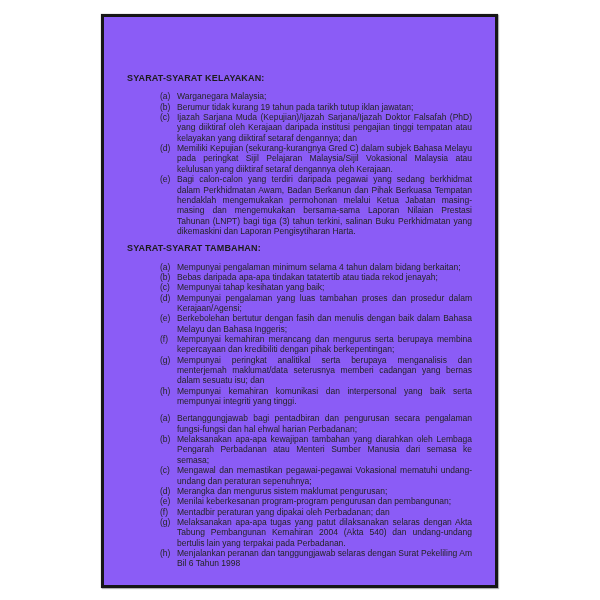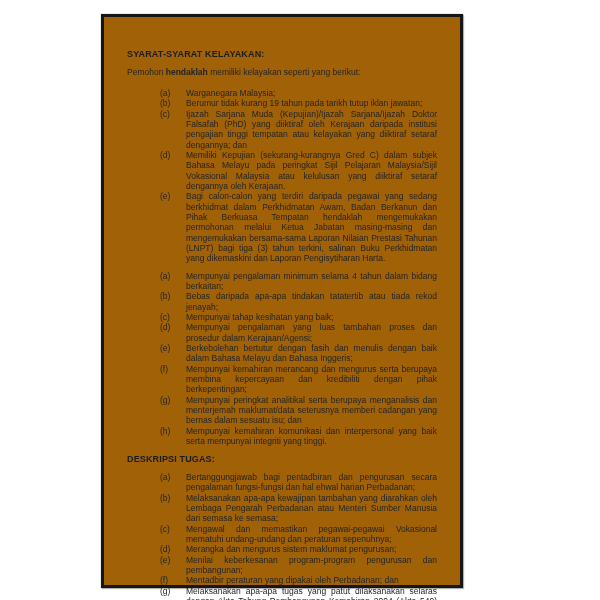--- a/index.html
+++ b/index.html
@@ -15,27 +15,27 @@
     position: relative;
     width: 600px;
     height: 600px;
     background: #ffffff;
     overflow: hidden;
   }
   .page {
     position: absolute;
     left: 101px;
     top: 14px;
-    width: 362px;
+    width: 397px;
     height: 574px;
     box-sizing: border-box;
-    background: #a16207;
+    background: #8b5cf6;
     border: 3px solid #161616;
     box-shadow: 0 0 1px rgba(0,0,0,0.45), 1px 1px 1px rgba(0,0,0,0.25);
-    padding: 32px 23px 0 23px;
+    padding: 56px 23px 0 23px;
     color: #242424;
   }
   .doc-section + .doc-section {
     margin-top: 7px;
   }
   .section-heading {
     font-size: 9px;
     line-height: 10.4px;
     font-weight: bold;
     letter-spacing: 0.15px;
@@ -58,32 +58,30 @@
     line-height: 10.35px;
   }
   .item-label {
     flex: 0 0 17px;
     width: 17px;
   }
   .item-text {
     flex: 1 1 auto;
     text-align: justify;
     text-justify: inter-word;
-    margin-left: 9px;
   }
 </style>
 </head>
 <body>
 
 <div class="canvas">
   <div class="page">
     <div id="sections-root">
   <section class="doc-section">
     <h2 class="section-heading">SYARAT-SYARAT KELAYAKAN:</h2>
-    <p class="intro"><span>Pemohon </span><strong>hendaklah</strong><span> memiliki kelayakan seperti yang berikut:</span></p>
     <div class="item-list">
   <div class="item">
     <span class="item-label">(a)</span>
     <span class="item-text">Warganegara Malaysia;</span>
   </div>
 
   <div class="item">
     <span class="item-label">(b)</span>
     <span class="item-text">Berumur tidak kurang 19 tahun pada tarikh tutup iklan jawatan;</span>
   </div>
@@ -99,20 +97,21 @@
   </div>
 
   <div class="item">
     <span class="item-label">(e)</span>
     <span class="item-text">Bagi calon-calon yang terdiri daripada pegawai yang sedang berkhidmat dalam Perkhidmatan Awam, Badan Berkanun dan Pihak Berkuasa Tempatan hendaklah mengemukakan permohonan melalui Ketua Jabatan masing-masing dan mengemukakan bersama-sama Laporan Nilaian Prestasi Tahunan (LNPT) bagi tiga (3) tahun terkini, salinan Buku Perkhidmatan yang dikemaskini dan Laporan Pengisytiharan Harta.</span>
   </div>
 </div>
   </section>
 
   <section class="doc-section">
+    <h2 class="section-heading">SYARAT-SYARAT TAMBAHAN:</h2>
 
     <div class="item-list">
   <div class="item">
     <span class="item-label">(a)</span>
     <span class="item-text">Mempunyai pengalaman minimum selama 4 tahun dalam bidang berkaitan;</span>
   </div>
 
   <div class="item">
     <span class="item-label">(b)</span>
     <span class="item-text">Bebas daripada apa-apa tindakan tatatertib atau tiada rekod jenayah;</span>
@@ -144,21 +143,20 @@
   </div>
 
   <div class="item">
     <span class="item-label">(h)</span>
     <span class="item-text">Mempunyai kemahiran komunikasi dan interpersonal yang baik serta mempunyai integriti yang tinggi.</span>
   </div>
 </div>
   </section>
 
   <section class="doc-section">
-    <h2 class="section-heading">DESKRIPSI TUGAS:</h2>
 
     <div class="item-list">
   <div class="item">
     <span class="item-label">(a)</span>
     <span class="item-text">Bertanggungjawab bagi pentadbiran dan pengurusan secara pengalaman fungsi-fungsi dan hal ehwal harian Perbadanan;</span>
   </div>
 
   <div class="item">
     <span class="item-label">(b)</span>
     <span class="item-text">Melaksanakan apa-apa kewajipan tambahan yang diarahkan oleh Lembaga Pengarah Perbadanan atau Menteri Sumber Manusia dari semasa ke semasa;</span>

